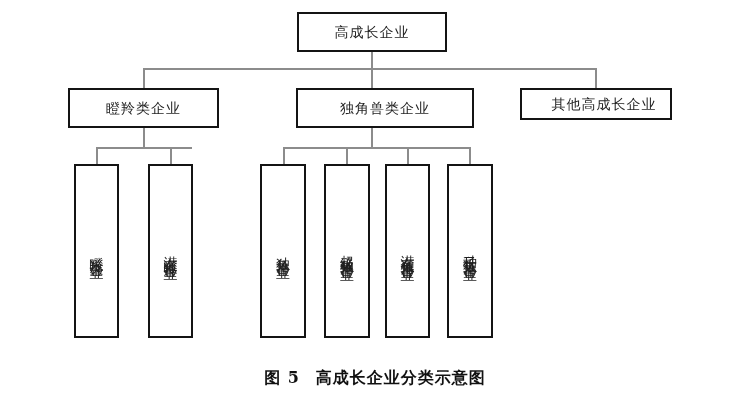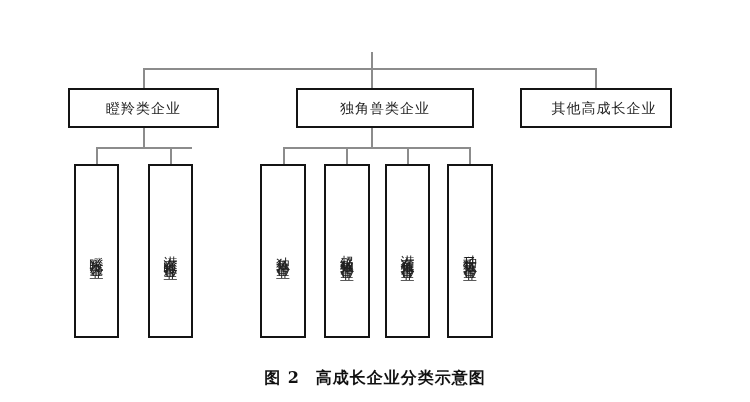--- a/index.html
+++ b/index.html
@@ -121,30 +121,33 @@
   <div class="conn v" style="left:96px;  top:147px; height:17px;"></div>
   <div class="conn v" style="left:170px; top:147px; height:17px;"></div>
 
   <div class="conn v" style="left:371px; top:128px; height:20px;"></div>
   <div class="conn h" style="left:283px; top:147px; width:188px;"></div>
   <div class="conn v" style="left:283px; top:147px; height:17px;"></div>
   <div class="conn v" style="left:346px; top:147px; height:17px;"></div>
   <div class="conn v" style="left:407px; top:147px; height:17px;"></div>
   <div class="conn v" style="left:469px; top:147px; height:17px;"></div>
 
+  <div class="node wide" style="left:297px; top:12px; width:150px; height:40px;">
+    <span class="label">高成长企业</span>
+  </div>
 
   <div class="node wide" style="left:68px; top:88px; width:151px; height:40px;">
     <span class="label">瞪羚类企业</span>
   </div>
 
   <div class="node wide" style="left:296px; top:88px; width:178px; height:40px;">
     <span class="label">独角兽类企业</span>
   </div>
 
-  <div class="node wide" style="left:520px; top:88px; width:152px; height:40px;padding-left:16px;">
+  <div class="node wide" style="left:520px; top:88px; width:152px; height:32px;padding-left:16px;">
     <span class="label">其他高成长企业</span>
   </div>
 
   <div class="node tall" style="left:74px; top:164px; width:45px; height:174px;">
     <span class="label">瞪羚类企业</span>
   </div>
 
   <div class="node tall" style="left:148px; top:164px; width:45px; height:174px;">
     <span class="label">潜在瞪羚企业</span>
   </div>
@@ -159,16 +162,16 @@
 
   <div class="node tall" style="left:385px; top:164px; width:45px; height:174px;">
     <span class="label">潜在独角兽企业</span>
   </div>
 
   <div class="node tall" style="left:447px; top:164px; width:46px; height:174px;">
     <span class="label">种子独角兽企业</span>
   </div>
 
   <div class="caption">
-    <span class="cap-num">图 2</span><span class="cap-title">高成长企业分类示意图</span>
+    <span class="cap-num">图 5</span><span class="cap-title">高成长企业分类示意图</span>
   </div>
 
 </div>
 
 </body></html>

